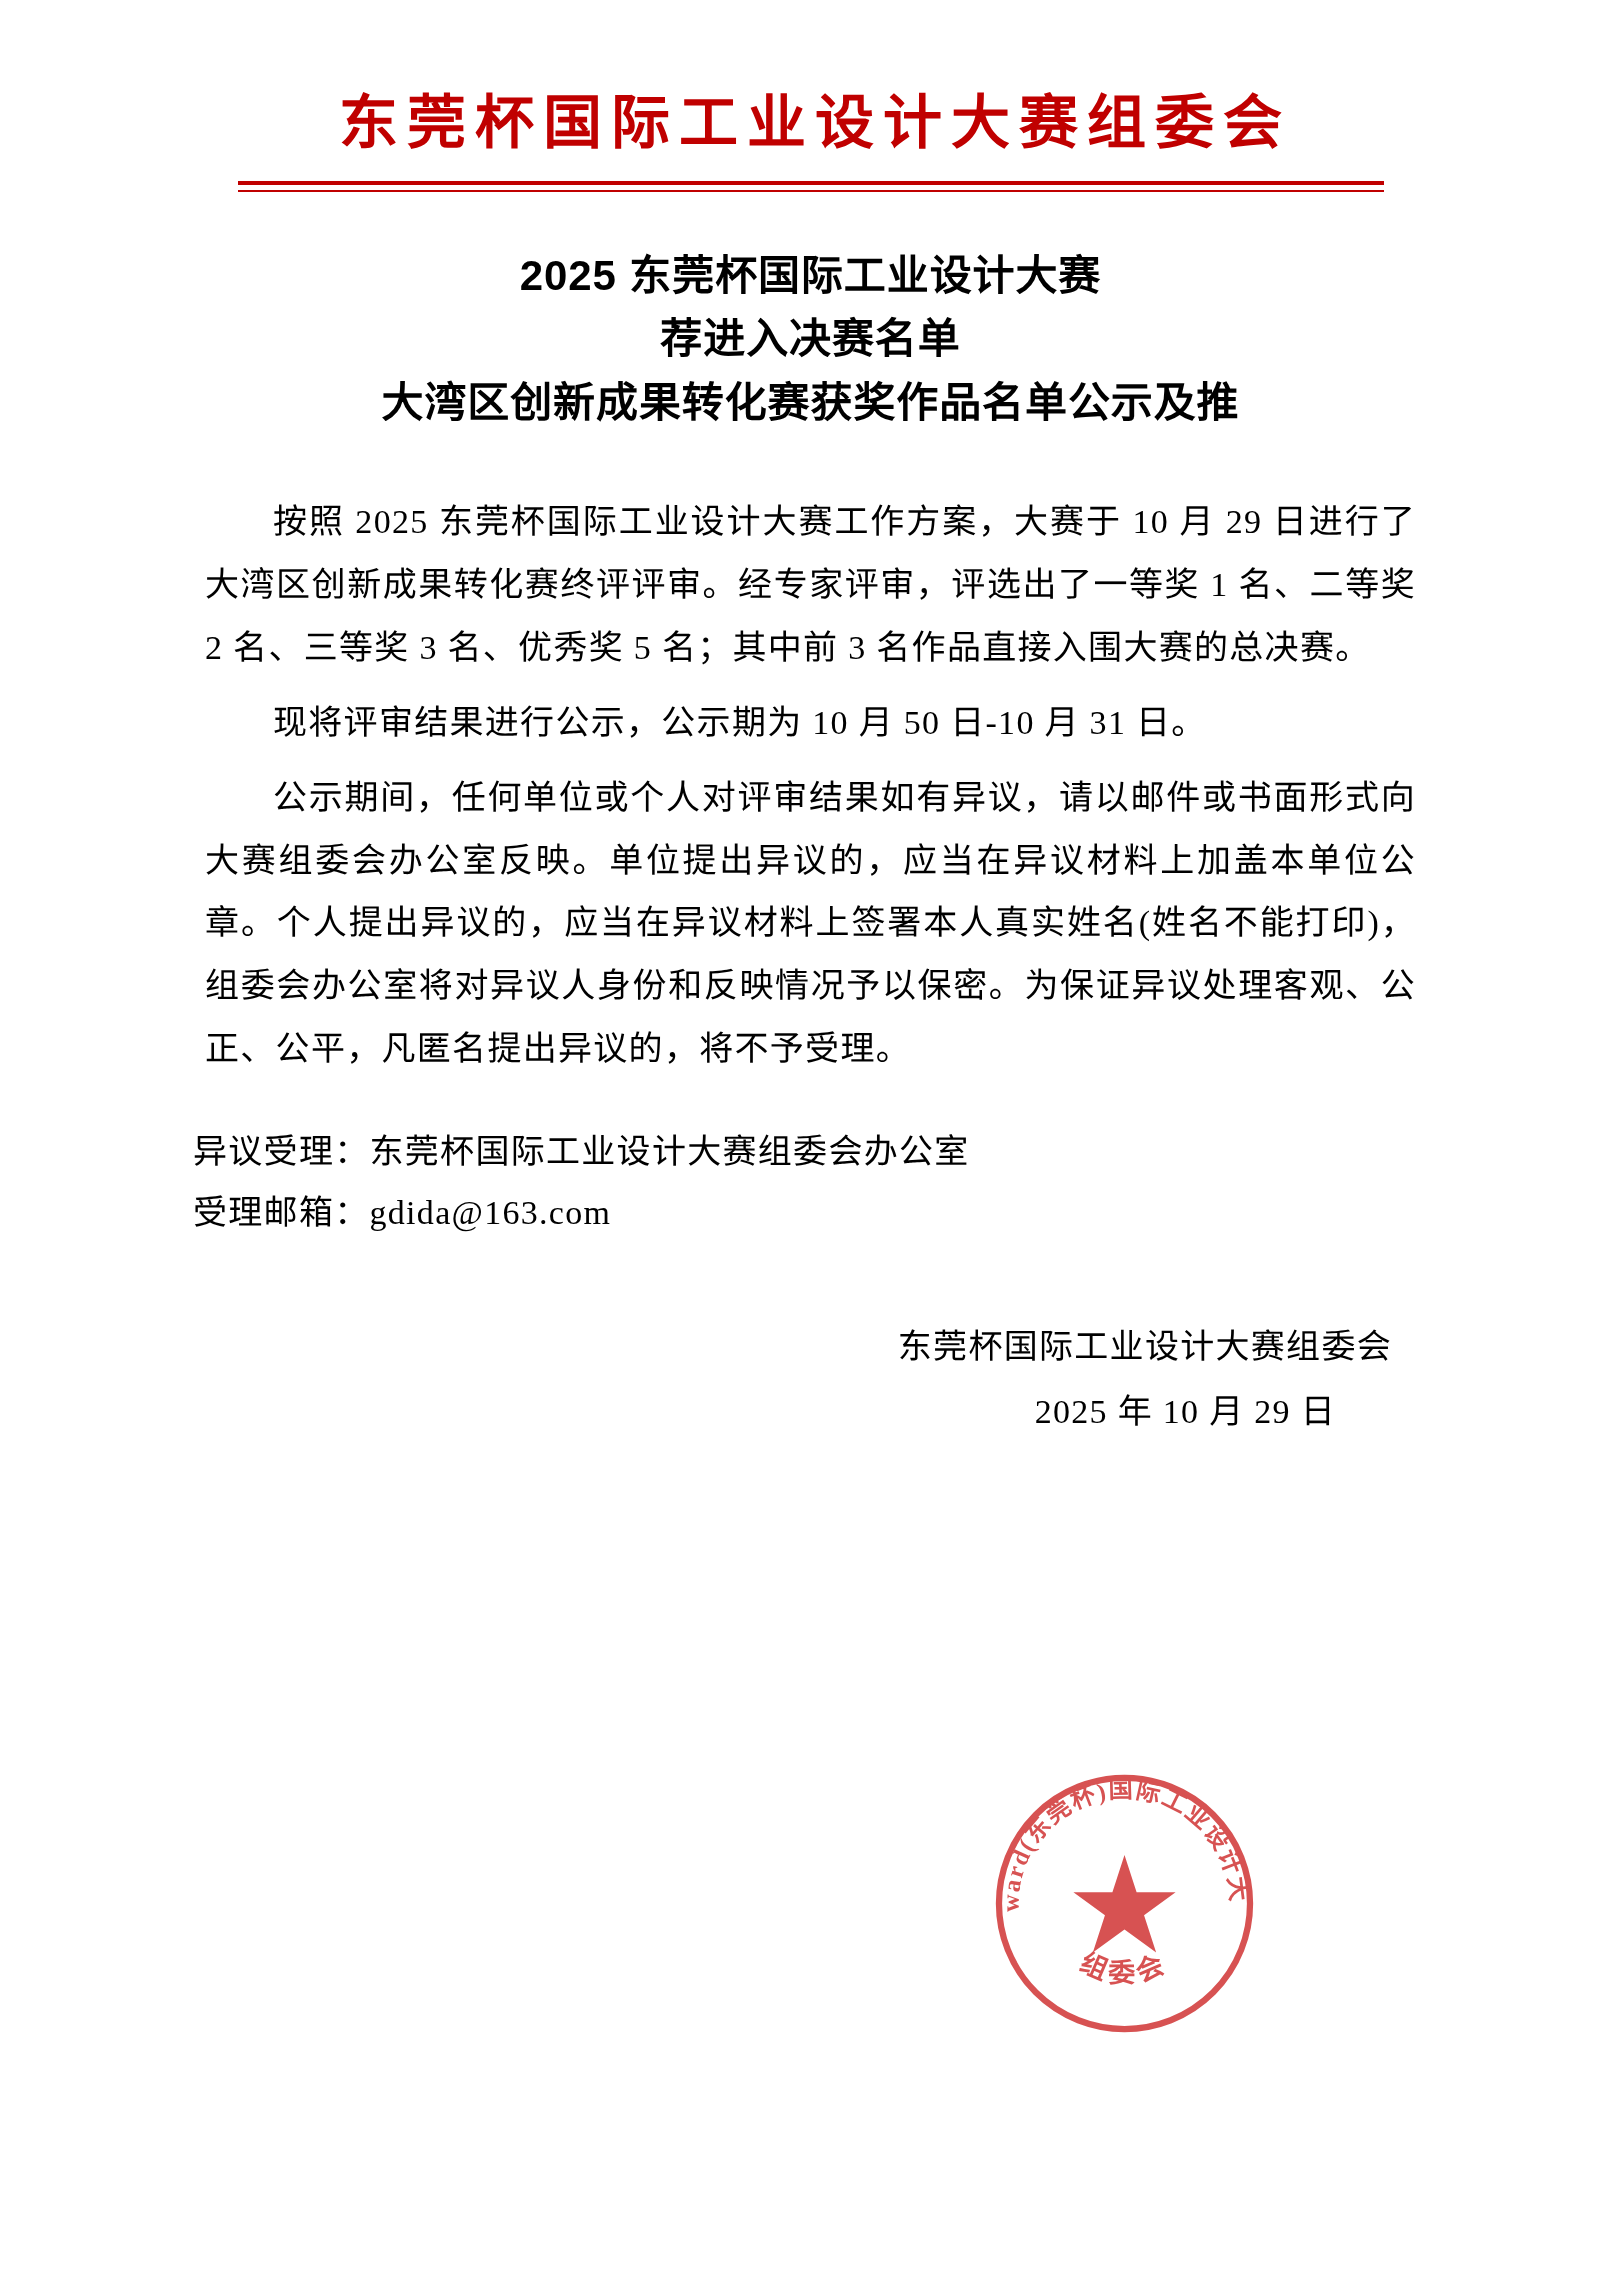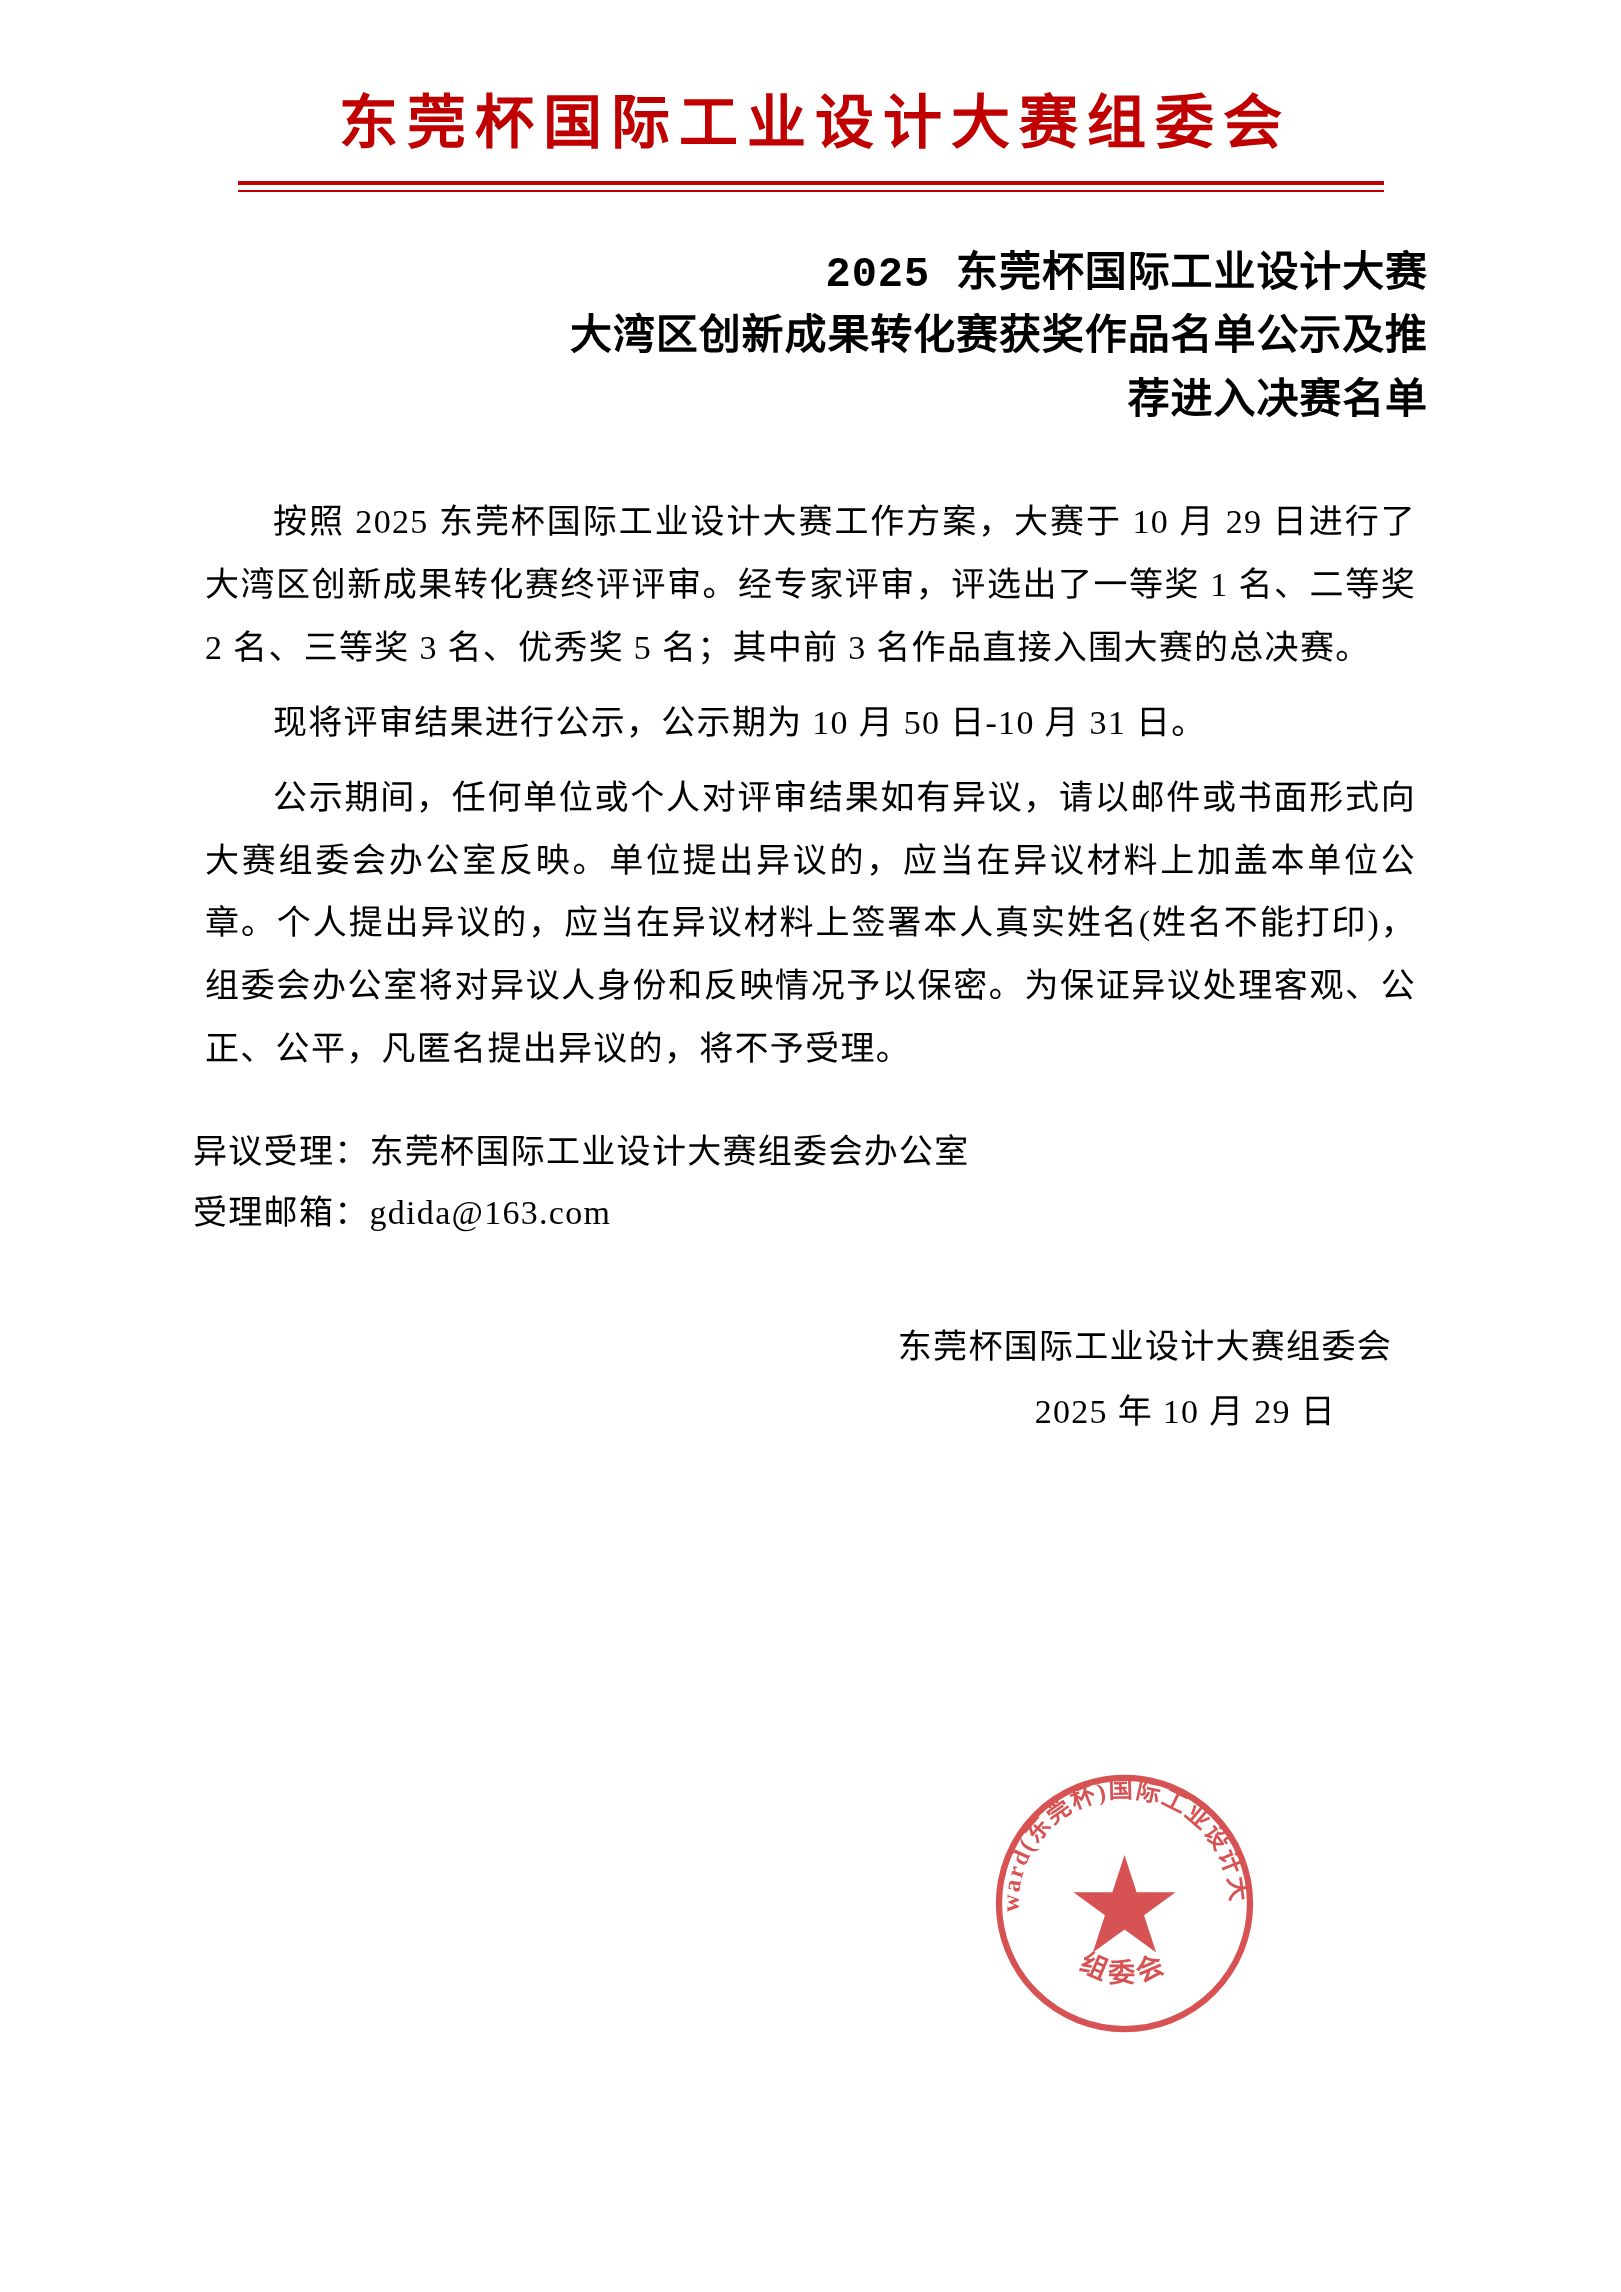--- a/index.html
+++ b/index.html
@@ -49,22 +49,22 @@
   .letterhead-rule-thin {
     margin: 4.5px auto 0 auto;
     width: 1146px;
     height: 1.8px;
     background: #c00000;
   }
 
   
   .doc-title {
     margin-top: 52px;
-    text-align: right;
-    font-family: Liberation Mono, monospace;
+    text-align: center;
+    font-family: Liberation Sans, sans-serif;
     font-weight: bold;
     font-size: 42px;
     line-height: 1.52;
     letter-spacing: 0.9px;
     color: #000;
   }
   .doc-title .line {
     display: block;
   }
 
@@ -126,22 +126,22 @@
 <div class="page">
 
   <div class="letterhead">
     <div class="letterhead-title">东莞杯国际工业设计大赛组委会</div>
     <div class="letterhead-rule-thick"></div>
     <div class="letterhead-rule-thin"></div>
   </div>
 
   <div class="doc-title">
     <span class="line">2025 东莞杯国际工业设计大赛</span>
+    <span class="line">荐进入决赛名单</span>
     <span class="line">大湾区创新成果转化赛获奖作品名单公示及推</span>
-    <span class="line">荐进入决赛名单</span>
   </div>
 
   <div class="body-text">
     <p>按照 2025 东莞杯国际工业设计大赛工作方案，大赛于 10 月 29 日进行了大湾区创新成果转化赛终评评审。经专家评审，评选出了一等奖 1 名、二等奖 2 名、三等奖 3 名、优秀奖 5 名；其中前 3 名作品直接入围大赛的总决赛。</p>
     <p>现将评审结果进行公示，公示期为 10 月 50 日-10 月 31 日。</p>
     <p>公示期间，任何单位或个人对评审结果如有异议，请以邮件或书面形式向大赛组委会办公室反映。单位提出异议的，应当在异议材料上加盖本单位公章。个人提出异议的，应当在异议材料上签署本人真实姓名(姓名不能打印)，组委会办公室将对异议人身份和反映情况予以保密。为保证异议处理客观、公正、公平，凡匿名提出异议的，将不予受理。</p>
   </div>
 
   <div class="contact">
     <div class="row">异议受理：东莞杯国际工业设计大赛组委会办公室</div>

